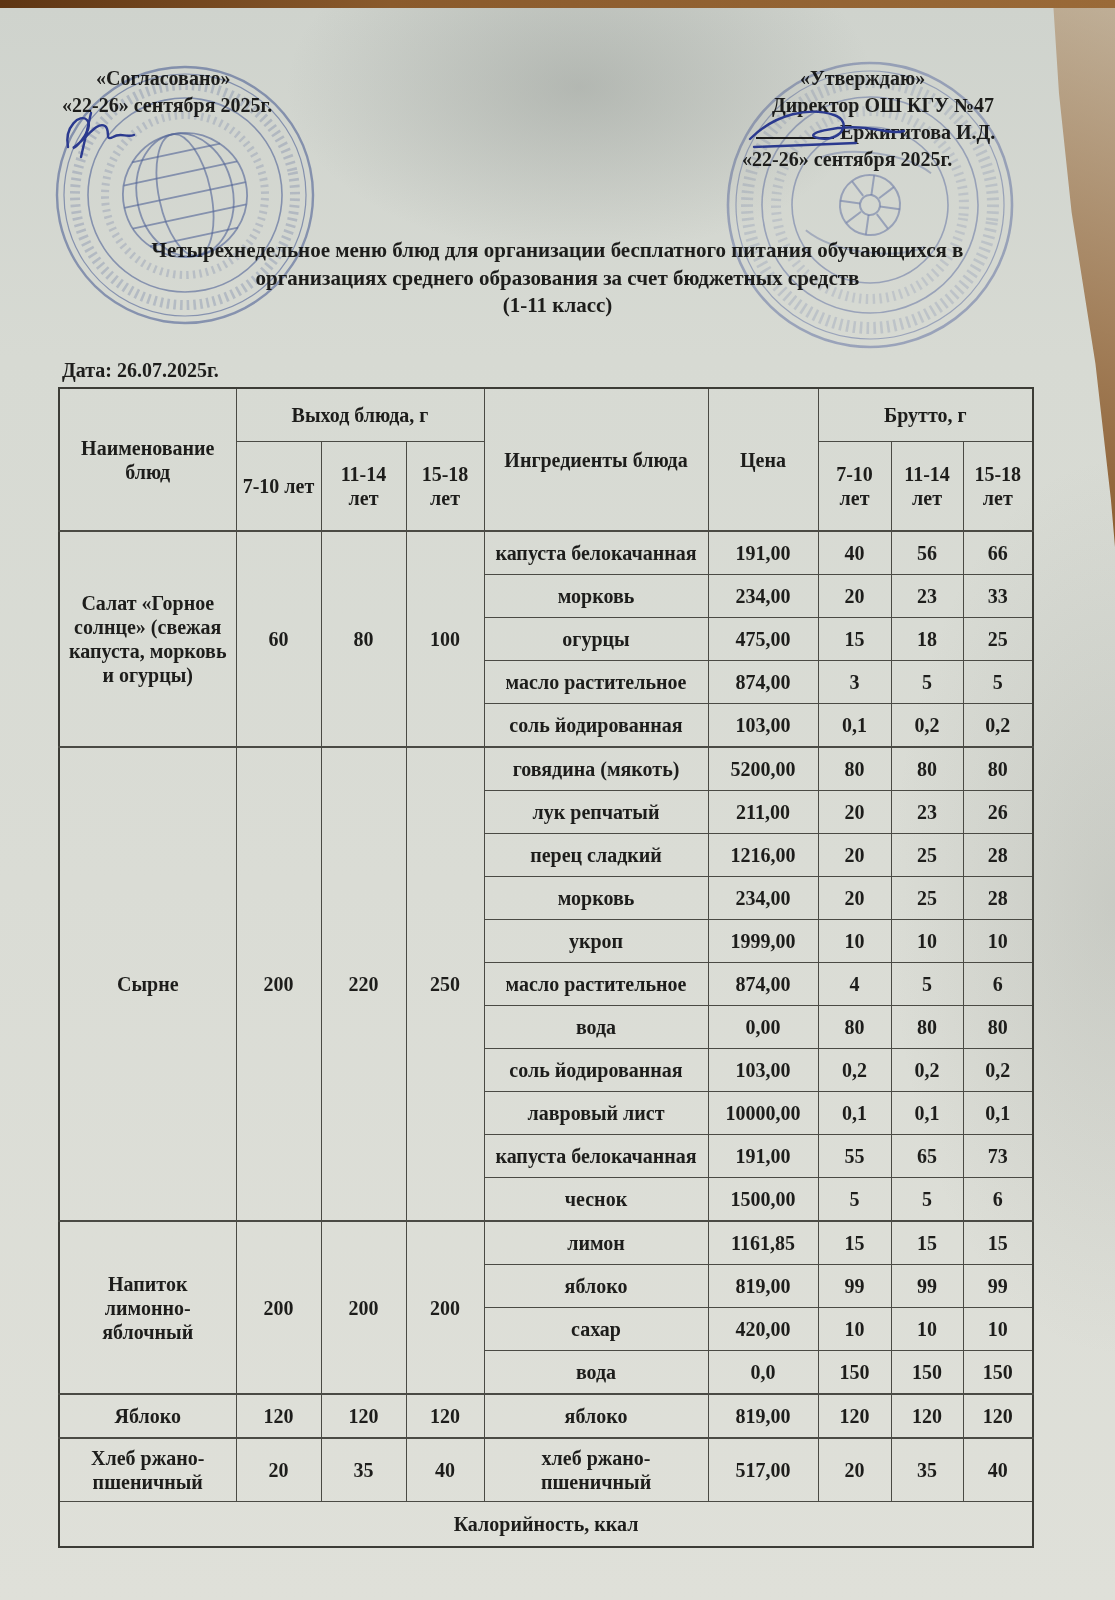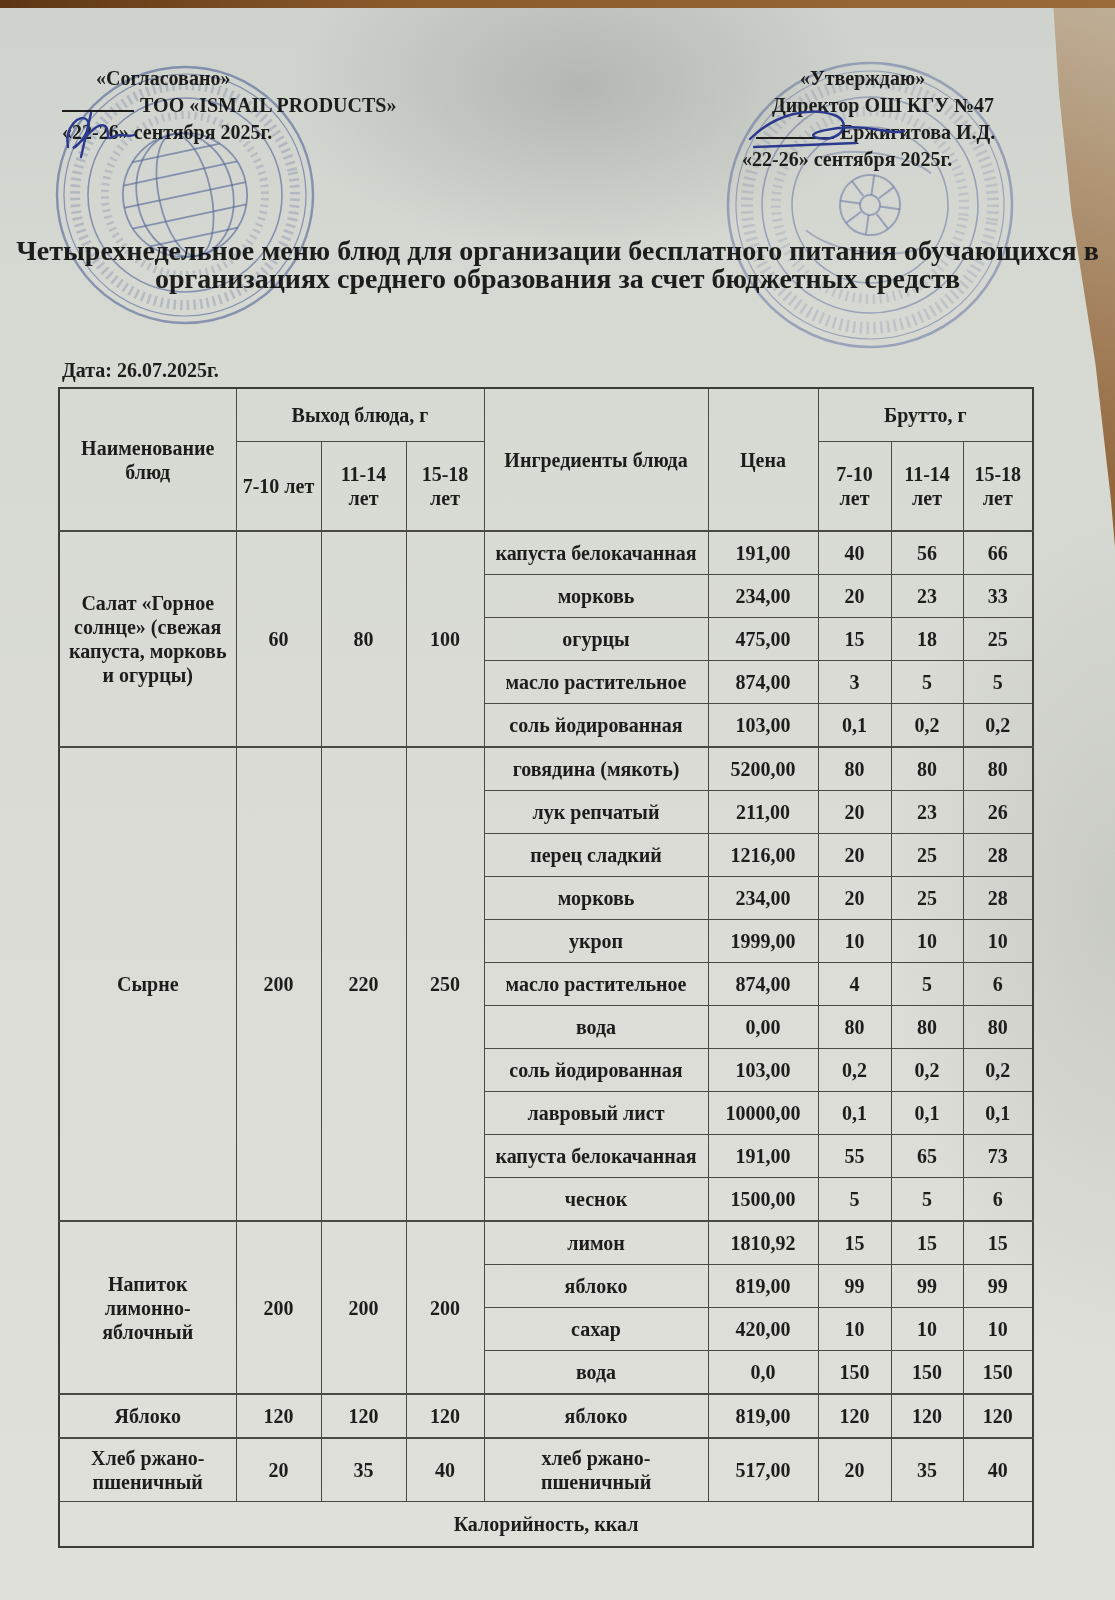--- a/index.html
+++ b/index.html
@@ -26,21 +26,21 @@
   .approve-left{left:62px;top:58px;}
   .approve-right{left:742px;top:58px;}
   .ind-a{padding-left:34px;}
   .ind-b{padding-left:58px;}
   .ind-c{padding-left:30px;}
   .ind-d{padding-left:14px;}
   .sig-underline{display:inline-block;width:72px;border-bottom:2px solid #1d1d1b;height:18px;margin-right:6px;}
   .sig-underline.r{width:78px;}
   
   .title{position:absolute;left:0;top:230px;width:1115px;text-align:center;
-    font-weight:700;font-size:28px;line-height:27.5px;z-index:2;}
+    font-weight:700;font-size:21px;line-height:27.5px;z-index:2;}
   .date-label{position:absolute;left:62px;top:352px;font-weight:700;font-size:20px;z-index:2;}
   
   table.menu{position:absolute;left:58px;top:380px;width:974px;border-collapse:collapse;
     table-layout:fixed;z-index:2;font-weight:700;font-size:20px;color:#1d1d1b;}
   table.menu th,table.menu td{
     border:1px solid #4a4a44;text-align:center;vertical-align:middle;
     padding:2px 4px;line-height:24px;overflow:hidden;}
   table.menu{border:2px solid #3c3c36;}
   thead th{border-bottom-width:2px;}
   thead tr.h1 th{height:48px;font-family:Liberation Serif, serif;}
@@ -110,34 +110,34 @@
   </svg>
   <svg class="sig sig-right" width="170" height="56" viewBox="0 0 170 56">
     <g fill="none" stroke="#2b3a8f" stroke-width="2.4" stroke-linecap="round">
       <path d="M6 32 C32 6, 66 0, 90 8 C110 15, 96 36, 74 31 C56 27, 92 18, 122 21 C140 23, 150 27, 160 24"></path>
       <path d="M10 40 L112 36"></path>
     </g>
   </svg>
 
   <div class="approve approve-left">
     <div class="ind-a">«Согласовано»</div>
-    <div><span class="sig-underline"></span><span>ТОО «ISMAIL PRODUCTS»</span></div>
     <div>«22-26» сентября 2025г.</div>
   </div>
 
   <div class="approve approve-right">
     <div class="ind-b">«Утверждаю»</div>
     <div class="ind-c">Директор ОШ КГУ №47</div>
     <div class="ind-d"><span class="sig-underline r"></span><span>Ержигитова И.Д.</span></div>
     <div>«22-26» сентября 2025г.</div>
   </div>
 
   <div class="title">
     <div>Четырехнедельное меню блюд для организации бесплатного питания обучающихся в</div>
     <div>организациях среднего образования за счет бюджетных средств</div>
+    <div>(1-11 класс)</div>
   </div>
 
   <div class="date-label">Дата: 26.07.2025г.</div>
 
   <table class="menu">
     <colgroup>
       <col style="width:177px">
         <col style="width:85px">
         <col style="width:85px">
         <col style="width:78px">
@@ -284,21 +284,21 @@
           <td>5</td>
           <td>5</td>
           <td>6</td>
         </tr>
         <tr class="block-start">
           <td class="dish-name-cell" rowspan="4">Напиток лимонно-яблочный</td>
           <td rowspan="4">200</td>
           <td rowspan="4">200</td>
           <td rowspan="4">200</td>
           <td>лимон</td>
-          <td>1810,92</td>
+          <td>1161,85</td>
           <td>15</td>
           <td>15</td>
           <td>15</td>
         </tr>
         <tr>
           <td>яблоко</td>
           <td>819,00</td>
           <td>99</td>
           <td>99</td>
           <td>99</td>

